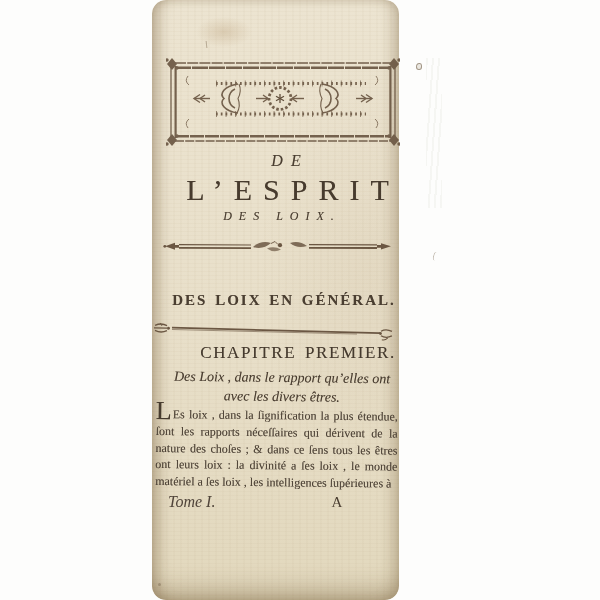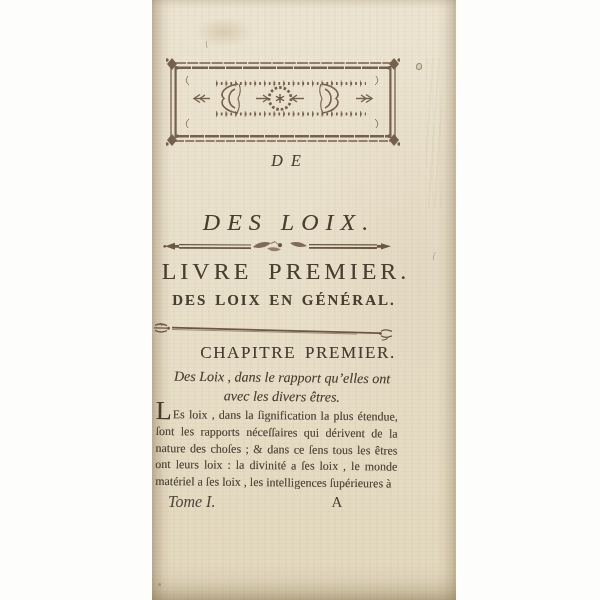--- a/index.html
+++ b/index.html
@@ -2,41 +2,42 @@
 <html><head>
 <meta charset="utf-8">
 <style>
   html,body{margin:0;padding:0;}
   .canvas{
     position:relative;width:600px;height:600px;overflow:hidden;
     background:#fdfdfc;
     font-family:"Liberation Serif","DejaVu Serif",serif;
   }
   .page{
-    position:absolute;left:152px;top:0;width:304px;height:600px;
+    position:absolute;left:152px;top:0;width:247px;height:600px;
     background-color:#e9e0cb;
     background-image:
       radial-gradient(ellipse 40px 22px at 72px 32px, rgba(150,110,60,.20), transparent 70%),
       radial-gradient(ellipse 160px 300px at 88% 45%, rgba(152,122,82,.07), transparent 70%),
       repeating-linear-gradient(90deg, rgba(150,125,85,.035) 0 2px, rgba(0,0,0,0) 2px 7px),
       repeating-linear-gradient(0deg, rgba(150,125,85,.04) 0 1px, transparent 1px 4px),
       linear-gradient(180deg,#ece4d1 0%,#e8dfc9 55%,#e2d8bd 100%);
     box-shadow:
       inset 12px 0 14px -7px rgba(110,85,50,.38),
       inset -12px 0 14px -7px rgba(110,85,50,.30),
       inset 0 -20px 24px -12px rgba(110,85,50,.42),
       inset 0 6px 10px -6px rgba(120,95,60,.14);
     color:#4a3e31;
+    border-radius:14px;
   }
   .col{position:absolute;left:0;width:260px;text-align:center;
        text-shadow:0 0 .5px rgba(74,62,49,.4);}
   .headpiece{position:absolute;left:14px;top:56px;width:234px;height:92px;opacity:.92;}
   .half-title{top:152px;font-style:italic;font-size:16px;letter-spacing:8px;padding-left:8px;}
   .main-title{top:173px;font-size:30px;letter-spacing:11px;padding-left:11px;color:#473b2e;}
-  .title-sub{top:209px;font-style:italic;font-size:24px;letter-spacing:7px;padding-left:7px;}
+  .title-sub{top:209px;font-style:italic;font-size:12px;letter-spacing:7px;padding-left:0;}
   .rule1{position:absolute;left:11px;top:239px;width:230px;height:14px;}
   .book-heading{top:258px;font-size:24px;letter-spacing:4px;word-spacing:6px;padding-left:4px;}
   .book-subtitle{top:292px;font-weight:600;font-size:15px;letter-spacing:2px;word-spacing:2px;padding-left:2px;}
   .rule2{position:absolute;left:0px;top:321px;width:243px;height:16px;transform:rotate(1.1deg);transform-origin:10px 8px;}
   .chapter-heading{top:343px;font-size:17px;letter-spacing:1.6px;word-spacing:3px;padding-left:16px;color:#453a2e;}
   .chapter-subtitle{top:368px;font-style:italic;font-size:14px;line-height:19px;transform:rotate(.7deg);}
   .body-par{
     position:absolute;left:4px;top:406px;width:242px;margin:0;
     font-size:12px;line-height:16.8px;text-align:justify;text-justify:inter-word;
     color:#4e4337;transform:rotate(.6deg);transform-origin:0 0;
@@ -126,40 +127,40 @@
       </g>
       <g stroke="#6b5743" stroke-width="1" fill="none" opacity=".8">
         <path d="M22,20 q-4,5 1,9"></path>
           <path d="M22,72 q-4,-5 1,-9"></path>
         <path d="M210,20 q4,5 -1,9"></path>
           <path d="M210,72 q4,-5 -1,-9"></path>
       </g>
     </svg>
 
     <div class="col half-title">DE</div>
+    <div class="col main-title">L’ESPRIT</div>
     <div class="col title-sub">DES LOIX.</div>
 
     <svg class="rule1" viewBox="0 0 230 14" aria-hidden="true">
       <g stroke="#6b5743" fill="none">
         <line x1="16" y1="5.6" x2="88" y2="6" stroke-width="1.1"></line>
         <line x1="16" y1="8.8" x2="88" y2="9.1" stroke-width="1.8"></line>
         <line x1="146" y1="5.6" x2="214" y2="5.9" stroke-width="1.1"></line>
         <line x1="146" y1="8.8" x2="214" y2="9" stroke-width="1.8"></line>
       </g>
       <path d="M2,7.3 L12,3.8 L12,6 L16,6 L16,8.8 L12,8.8 L12,10.8 Z" fill="#6b5743"></path>
       <circle cx="1.8" cy="7.3" r="1.4" fill="#6b5743"></circle>
       <path d="M228,7.3 L218,4.2 L218,6 L214,6 L214,8.8 L218,8.8 L218,10.4 Z" fill="#6b5743"></path>
       <path d="M90,8 q8,-7 18,-4 q-8,7 -18,4" fill="#6b5743" opacity=".85"></path>
       <path d="M144,7 q-8,-6 -17,-3 q7,6 17,3" fill="#6b5743" opacity=".85"></path>
       <path d="M104,9.5 q7,5 14,1 q-7,-4 -14,-1" fill="#6b5743" opacity=".7"></path>
       <circle cx="117" cy="6.2" r="2.1" fill="#6b5743"></circle>
       <path d="M108,4.5 l4,-2 3,3" stroke="#6b5743" stroke-width=".9" fill="none"></path>
     </svg>
 
-    <div class="col book-heading">LIVRE PREMIER.</div>
     <div class="col book-subtitle">DES LOIX EN GÉNÉRAL.</div>
 
     <svg class="rule2" viewBox="0 0 243 16" aria-hidden="true">
       <line x1="20" y1="6.5" x2="228" y2="8" stroke="#6b5743" stroke-width="1.7"></line>
       <line x1="20" y1="8.3" x2="205" y2="9.3" stroke="#6b5743" stroke-width=".8" opacity=".75"></line>
       <g stroke="#6b5743" fill="none" stroke-width="1.3">
         <path d="M3,4.5 q6,-3 12,0"></path>
         <path d="M3,9.5 q6,3 12,0"></path>
         <path d="M2,7 h13" stroke-width="1.1"></path>
         <path d="M8,2 l2,3" stroke-width=".9"></path>

